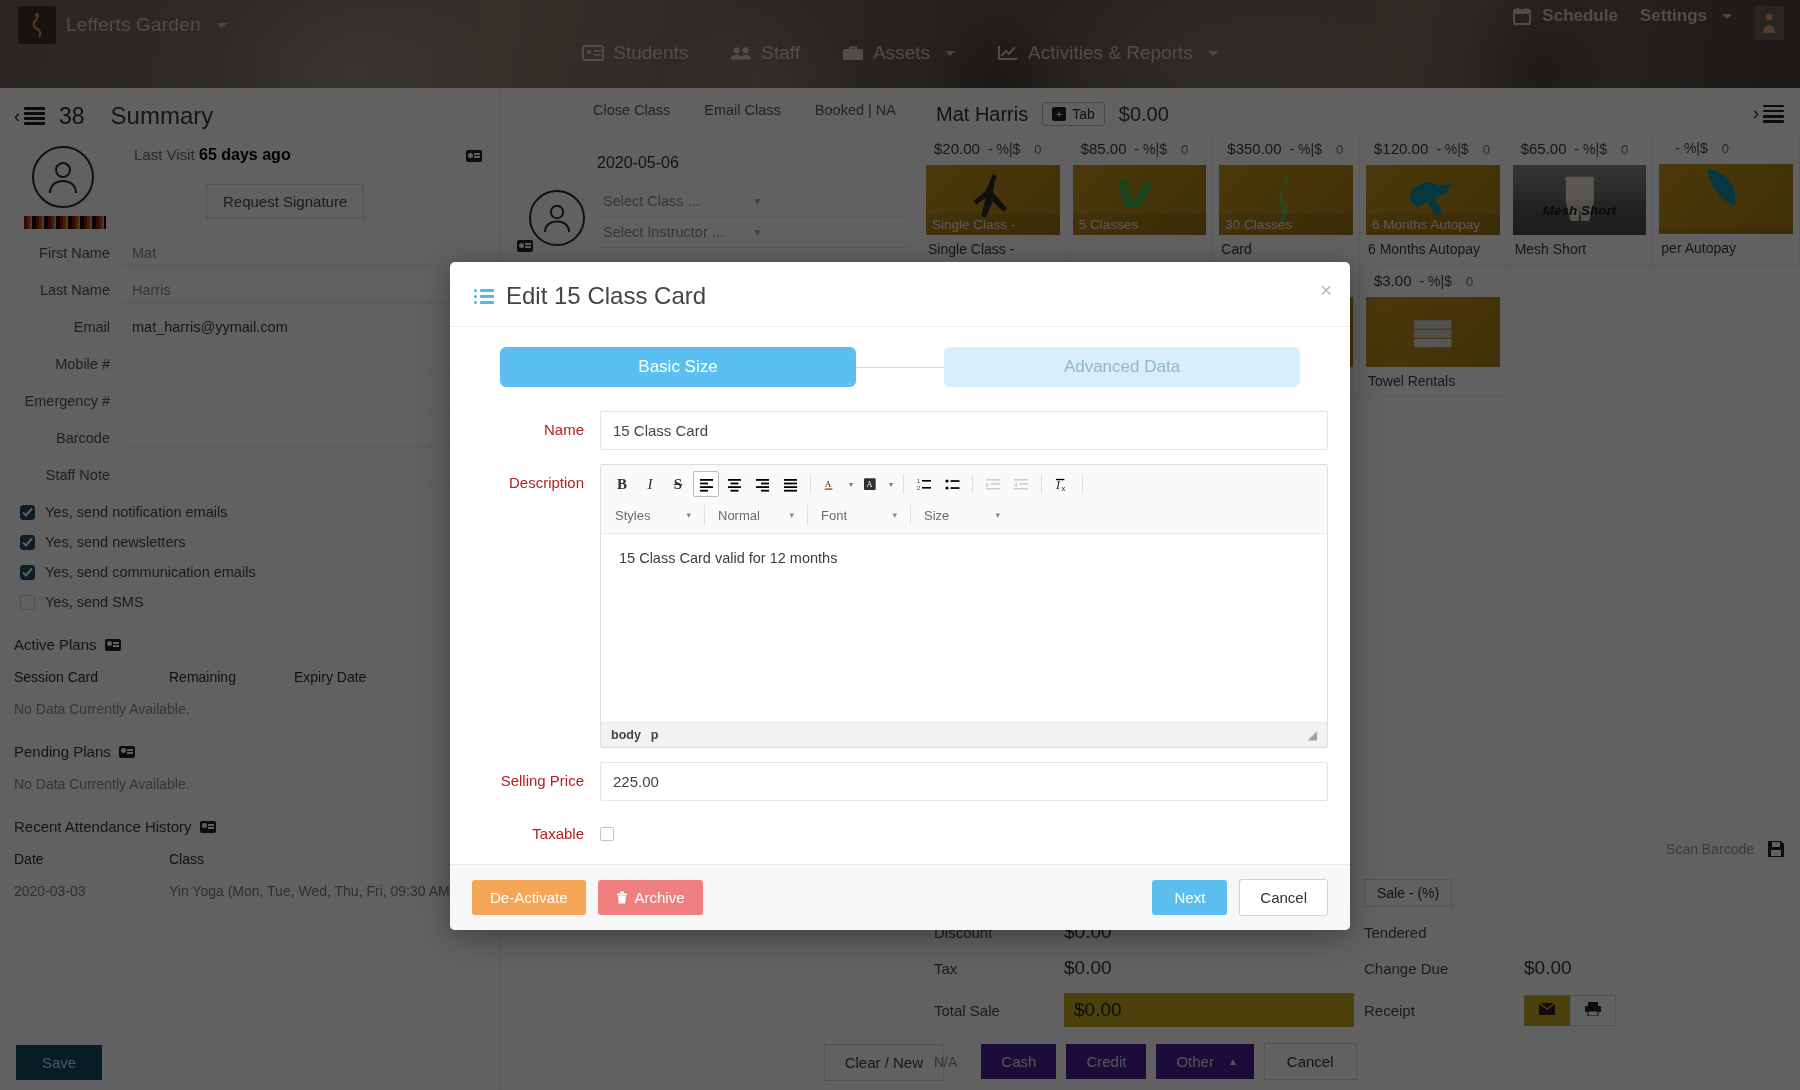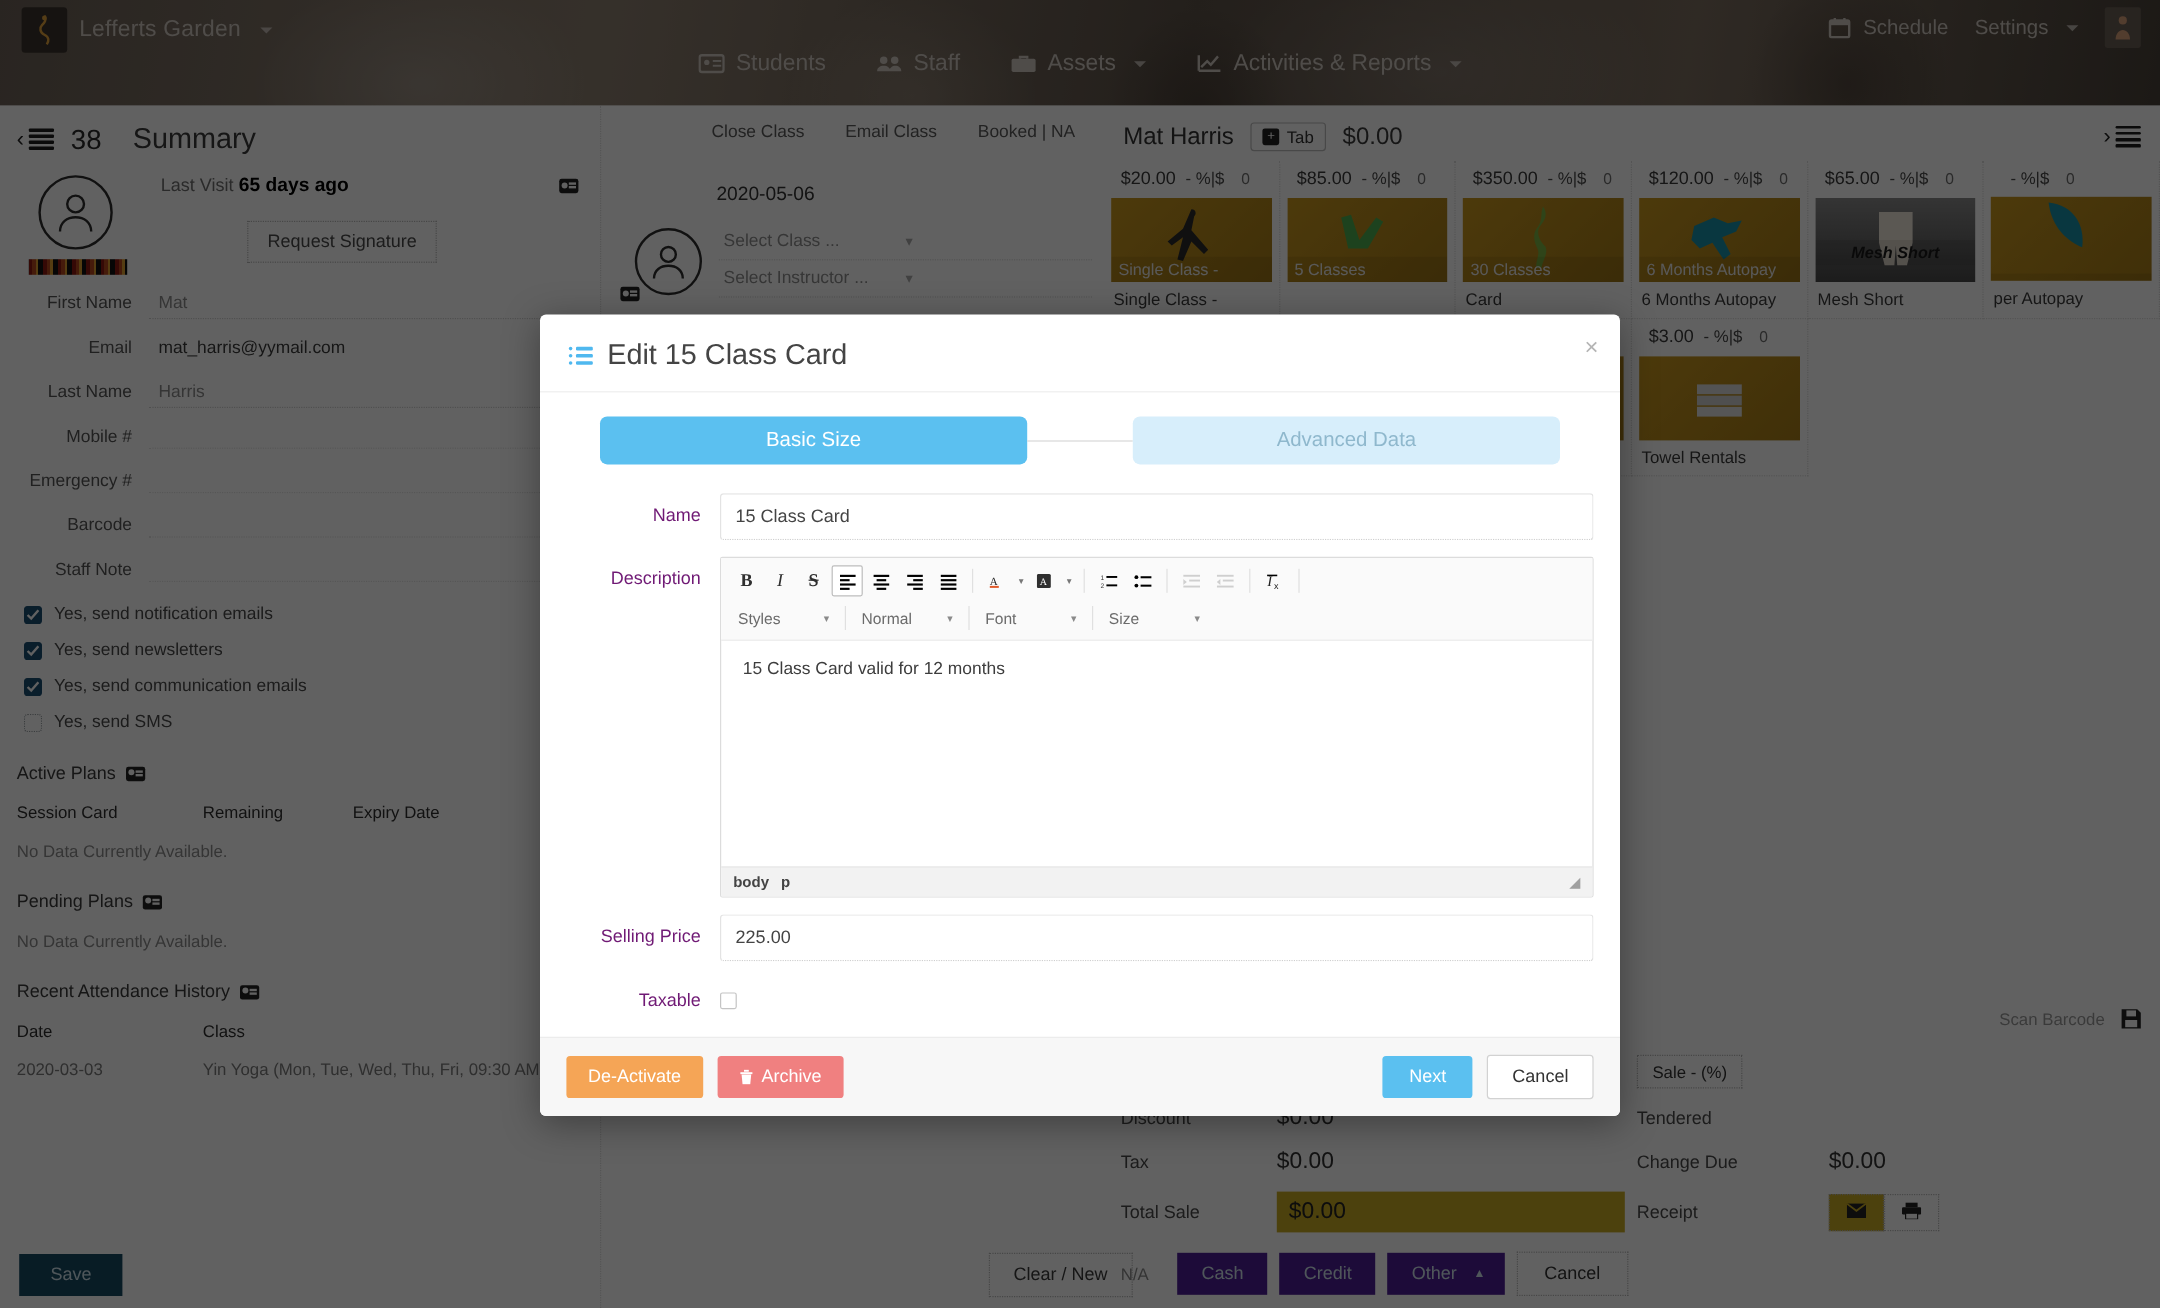--- a/index.html
+++ b/index.html
@@ -50,21 +50,21 @@
   .nav-main {
     position: absolute; left: 0; right: 0; top: 42px;
     display: flex; justify-content: center; gap: 42px; z-index: 3;
   }
   .nav-item {
     display: flex; align-items: center; gap: 9px;
     color: #cfc8c1; font-size: 19px; cursor: pointer;
   }
   .nav-item svg { width: 22px; height: 18px; fill: #cfc8c1; }
   .nav-right {
-    position: absolute; right: 16px; top: 6px; display: flex; align-items: center; gap: 22px; z-index: 3;
+    position: absolute; right: 16px; top: 6px; display: flex; align-items: flex-start; gap: 22px; z-index: 3; font-weight: bold;
   }
   .nav-right .nav-item { font-size: 17px; }
   .avatar-sm {
     width: 30px; height: 34px; background: #6b5f55; border-radius: 2px;
     display:flex; align-items:center; justify-content:center;
   }
   .avatar-sm svg { width: 16px; height: 22px; fill: #d8a07a; }
 
   
   .page {
@@ -224,21 +224,21 @@
   .step {
     flex: 1; text-align: center; padding: 10px 0; border-radius: 6px;
     font-size: 17px; cursor: pointer;
   }
   .step.active { background: #5bc0f0; color: #fff; }
   .step.idle { background: #d7eefb; color: #8fb8cd; }
   .step-line { width: 44px; height: 1px; background: #d8d8d8; }
 
   .modal-body { padding: 16px 22px 8px 22px; }
   .m-row { display: flex; align-items: flex-start; margin-bottom: 14px; }
-  .m-label { width: 128px; text-align: right; padding: 10px 16px 0 0; font-size: 15px; color: #701a75; }
+  .m-label { width: 128px; text-align: right; padding: 10px 16px 0 0; font-size: 15px; color: #b91c1c; }
   .m-control { flex: 1; }
   .m-input {
     width: 100%; border: 1px solid #e3e3e3; border-bottom: 1px dotted #cfcfcf;
     padding: 10px 12px; font-size: 15px; color: #444; border-radius: 3px;
     font-family: inherit; background: #fff;
   }
 
   
   .rte { border: 1px solid #dcdcdc; border-radius: 2px; background: #fff; }
   .rte-tools { background: #fafafa; border-bottom: 1px solid #eaeaea; padding: 6px 8px; }
@@ -393,26 +393,26 @@
           <button class="req-sign">Request Signature</button>
         </div>
       </div>
 
       <div>
         <div class="field-row">
           <span class="field-label">First Name</span>
           <input class="field-input" value="Mat" style="">
         </div>
         <div class="field-row">
+          <span class="field-label">Last Name</span>
+          <input class="field-input" value="Harris" style="">
+        </div>
+        <div class="field-row">
           <span class="field-label">Email</span>
           <span class="field-val">mat_harris@yymail.com</span>
-        </div>
-        <div class="field-row">
-          <span class="field-label">Last Name</span>
-          <input class="field-input" value="Harris" style="">
         </div>
         <div class="field-row">
           <span class="field-label">Mobile #</span>
           <span class="field-blank"></span>
         </div>
         <div class="field-row">
           <span class="field-label">Emergency #</span>
           <span class="field-blank"></span>
         </div>
         <div class="field-row">

